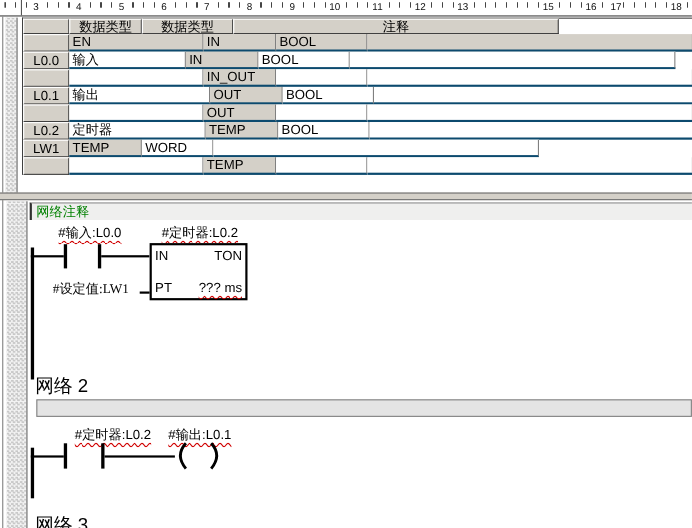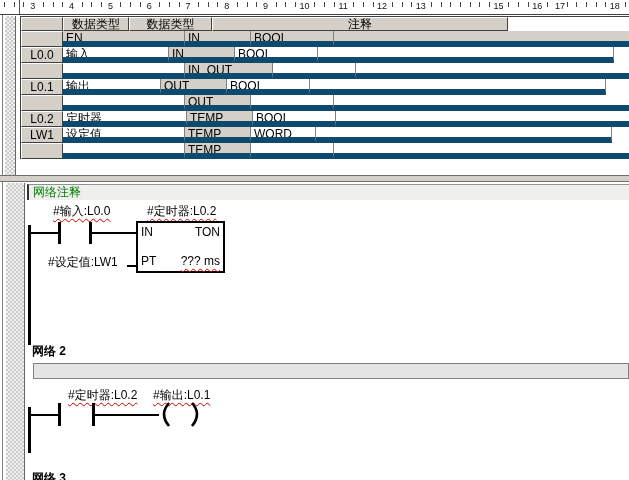--- a/index.html
+++ b/index.html
@@ -19,31 +19,31 @@
          background-size:4px 4px;border-right:1px solid #666;}
   #hatch-top{left:5px;top:16px;width:10px;height:160px;}
   #hatch-bottom{left:6px;top:183px;width:18px;height:297px;}
   #splitter{position:absolute;left:0;top:175px;width:629px;height:7px;background:#d4d0c8;
             border-top:1px solid #707070;border-bottom:1px solid #707070;box-sizing:border-box;}
 
   
   #var-table{position:absolute;left:20px;top:16px;border-top:1px solid #404040;border-left:1px solid #404040;}
   .trow{display:flex;}
   .tcell{box-sizing:border-box;height:16px;line-height:15px;padding:0 3px;overflow:hidden;white-space:nowrap;
-         border-right:1px solid #808080;border-bottom:6px solid #0c4a6e;background:#fff;}
+         border-right:1px solid #808080;border-bottom:2px solid #0c4a6e;background:#fff;}
   .tcell.gray{background:#d4d0c8;}
   .tcell.hdr,.tcell.addr{background:#d4d0c8;text-align:center;padding:0;
          border:1px solid;border-color:#ffffff #404040 #404040 #ffffff;}
   .tcell.hdr{height:14px;line-height:13px;}
 
   
   #net1-comment{position:absolute;left:27px;top:184px;width:602px;height:16px;box-sizing:border-box;
       background:#efefee;border-top:1px solid #909090;border-left:2px solid #303030;
       color:#008000;line-height:15px;padding-left:4px;}
-  .net-title{position:absolute;font-weight:bold;font-size:12px;line-height:14px;}
+  .net-title{position:absolute;font-weight:normal;font-size:17px;line-height:14px;}
   #net2-title{left:32px;top:344px;}
   #net3-title{left:32px;top:471px;}
   #net2-comment-bar{position:absolute;left:33px;top:363px;width:596px;height:16px;box-sizing:border-box;
       background:#e4e4e4;border:1px solid #808080;}
 
   .wire{position:absolute;background:#000;}
   .rail{position:absolute;width:3px;background:#000;}
   .cbar{position:absolute;width:3px;background:#000;}
   .lad-label{position:absolute;font-size:12px;line-height:13px;white-space:nowrap;}
   .sq{text-decoration:underline wavy #d00000;text-decoration-thickness:1px;text-underline-offset:3px;}
@@ -106,48 +106,47 @@
       <div class="trow">
         <div class="tcell addr" style="width: 42px;">L0.0</div>
         <div class="tcell" style="width: 106px;">输入</div>
         <div class="tcell gray" style="width: 66px;">IN</div>
         <div class="tcell" style="width: 83px;">BOOL</div>
         <div class="tcell" style="width: 296px;"></div>
       </div>
       <div class="trow">
         <div class="tcell addr" style="width: 42px;"></div>
         <div class="tcell" style="width: 122px;"></div>
-        <div class="tcell gray" style="width: 88px;">IN_OUT</div>
+        <div class="tcell gray" style="width: 66px;">IN_OUT</div>
         <div class="tcell" style="width: 83px;"></div>
         <div class="tcell" style="width: 296px;"></div>
       </div>
       <div class="trow">
         <div class="tcell addr" style="width: 42px;">L0.1</div>
-        <div class="tcell" style="width: 98px;">输出</div>
+        <div class="tcell" style="width: 128px;">输出</div>
         <div class="tcell gray" style="width: 66px;">OUT</div>
         <div class="tcell" style="width: 83px;">BOOL</div>
         <div class="tcell" style="width: 296px;"></div>
       </div>
       <div class="trow">
         <div class="tcell addr" style="width: 42px;"></div>
         <div class="tcell" style="width: 122px;"></div>
         <div class="tcell gray" style="width: 66px;">OUT</div>
         <div class="tcell" style="width: 83px;"></div>
         <div class="tcell" style="width: 296px;"></div>
       </div>
       <div class="trow">
         <div class="tcell addr" style="width: 42px;">L0.2</div>
         <div class="tcell" style="width: 124px;">定时器</div>
         <div class="tcell gray" style="width: 66px;">TEMP</div>
         <div class="tcell" style="width: 83px;">BOOL</div>
         <div class="tcell" style="width: 296px;"></div>
       </div>
       <div class="trow">
         <div class="tcell addr" style="width: 42px;">LW1</div>
-        <div class="tcell" style="width: 122px;">设定值</div>
         <div class="tcell gray" style="width: 66px;">TEMP</div>
         <div class="tcell" style="width: 65px;">WORD</div>
         <div class="tcell" style="width: 296px;"></div>
       </div>
       <div class="trow">
         <div class="tcell addr" style="width: 42px;"></div>
         <div class="tcell" style="width: 122px;"></div>
         <div class="tcell gray" style="width: 66px;">TEMP</div>
         <div class="tcell" style="width: 83px;"></div>
         <div class="tcell" style="width: 296px;"></div>
@@ -165,21 +164,21 @@
   <div class="cbar" style="left:89px;top:222px;height:22px;"></div>
   <div class="wire" style="left:92px;top:232px;width:44px;height:2px;"></div>
 
   <div id="ton-box">
     <span class="bl" id="ton-in">IN</span>
     <span class="bl" id="ton-name">TON</span>
     <span class="bl" id="ton-pt">PT</span>
     <span class="bl sq" id="ton-ptval">??? ms</span>
   </div>
 
-  <div class="lad-label" style="left:48px;top:256px;">#设定值:LW1</div>
+  <div class="lad-label" style="left:48px;top:256px;font-family:Liberation Serif, serif;">#设定值:LW1</div>
   <div class="wire" style="left:127px;top:265px;width:9px;height:2px;"></div>
 
   <div class="net-title" id="net2-title">网络 2</div>
   <div id="net2-comment-bar"></div>
 
   <div class="lad-label sq" style="left:68px;top:389px;">#定时器:L0.2</div>
   <div class="lad-label sq" style="left:153px;top:389px;">#输出:L0.1</div>
 
   <div class="rail" style="left:28px;top:407px;height:46px;"></div>
   <div class="wire" style="left:28px;top:414px;width:30px;height:2px;"></div>

